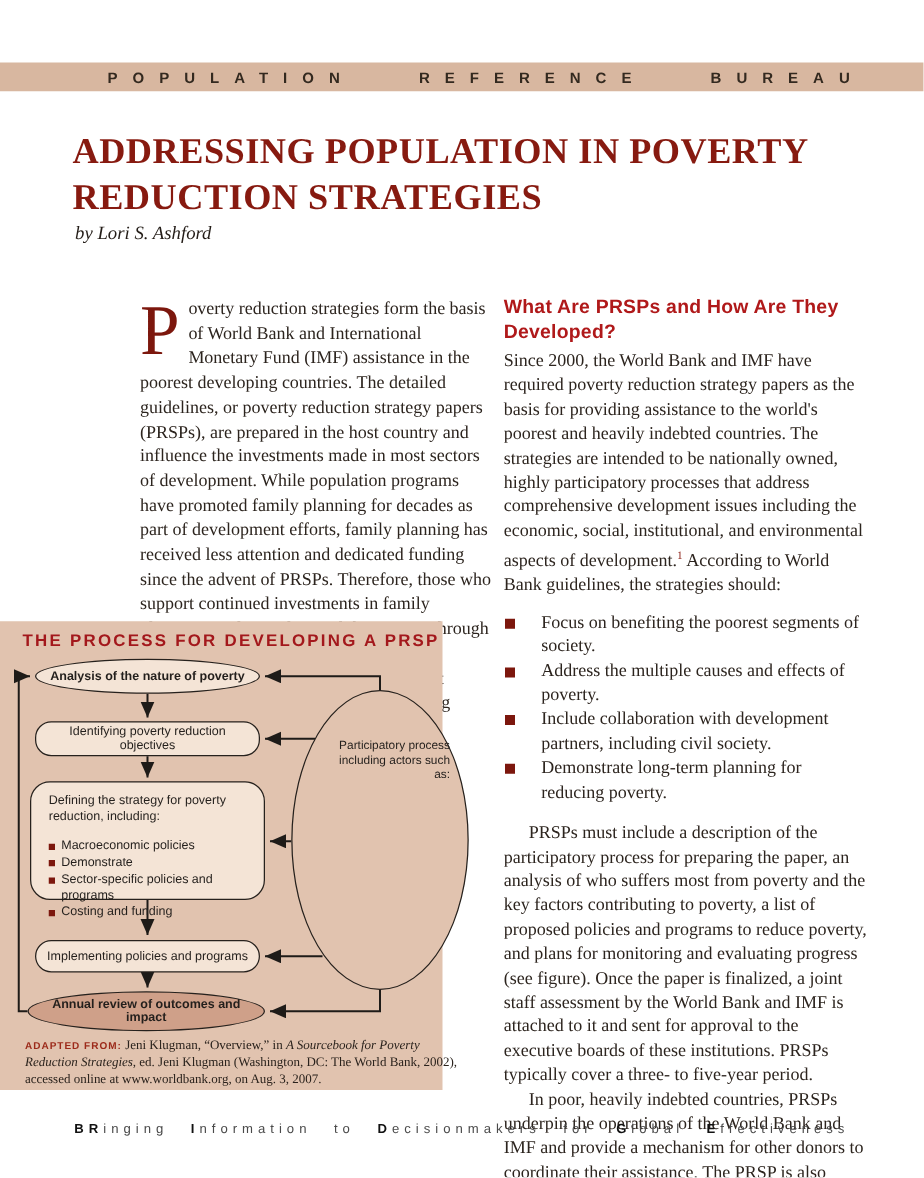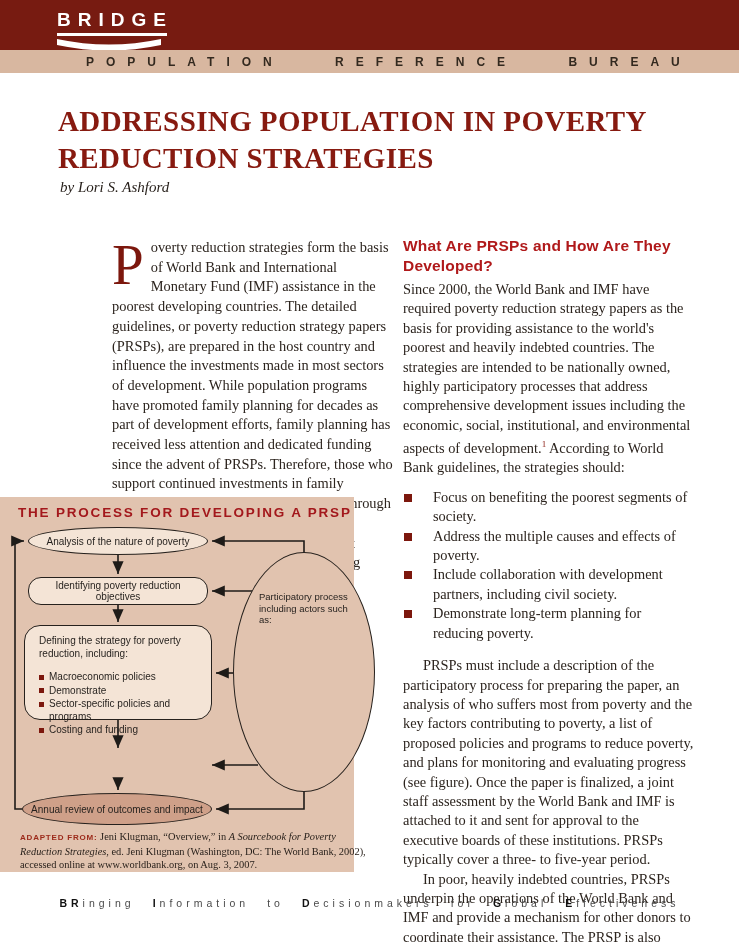--- a/index.html
+++ b/index.html
@@ -60,34 +60,34 @@
   .fig-title {
     position:absolute; left:18px; top:8px; font-weight:bold; font-size:13.5px;
     letter-spacing:1.8px; color:#a3181c; white-space:nowrap;
   }
   .fig-svg { position:absolute; left:0; top:0; pointer-events:none; }
   .node {
     position:absolute; background:#f4e4d6; border:1.5px solid #26211d;
     display:flex; align-items:center; justify-content:center; text-align:center;
     font-size:10px; line-height:11px; padding:2px 8px;
   }
-  .ellipse { border-radius:50%; }
+  .ellipse { border-radius:50%;font-weight:bold; }
   .round { border-radius:13px; }
   .node-define {
     position:absolute; background:#f4e4d6; border:1.5px solid #26211d; border-radius:16px;
     font-size:10px; line-height:12.5px; padding:9px 10px 6px 14px; text-align:left;
   }
   .node-define ul { list-style:none; margin-top:11px; }
   .node-define li { position:relative; padding-left:10px; margin-bottom:1px; }
   .node-define li::before { content:""; position:absolute; left:0; top:3.5px; width:5px; height:5px; background:#7c170d; }
   .node-annual { background:#cfa089; }
   .participatory {
     position:absolute; left:233px; top:55px; width:142px; height:240px;
     background:#e1c3af; border:1.5px solid #26211d; border-radius:50%;
-    font-size:9.5px; line-height:11.5px; padding:38px 14px 0 25px; text-align:left;
+    font-size:9.5px; line-height:11.5px; padding:38px 14px 0 25px; text-align:right;
   }
   .participatory ul { list-style:none; margin-top:7px; }
   .participatory li { position:relative; padding-left:11px; margin-bottom:5px; }
   .participatory li::before { content:""; position:absolute; left:0; top:3px; width:5px; height:5px; background:#7c170d; }
   .fig-source {
     position:absolute; left:20px; top:333px; width:356px;
     font-family:"Liberation Serif", serif; font-size:10.4px; line-height:13.6px; color:#2a221c;
   }
   .src-label {
     font-family:"Liberation Sans", sans-serif; font-weight:bold; font-size:8px;
@@ -101,28 +101,20 @@
     letter-spacing:4px; white-space:nowrap;
   }
   .footer .fw { margin:0 9px; }
   .footer b { color:#111111; font-weight:bold; }
 </style>
 </head>
 <body>
 
 <div class="page">
 
-  <div class="masthead">
-    <div class="logo">
-      <span class="logo-text">BRIDGE</span>
-      <svg class="bridge-glyph" width="104" height="13" viewBox="0 0 104 13">
-        <path d="M0,1 L0,7 Q52,18 104,7 L104,1 Q52,12 0,1 Z" fill="#ffffff"></path>
-      </svg>
-    </div>
-  </div>
   <div class="band">
     <span>POPULATION REFERENCE BUREAU</span>
   </div>
 
   <h1 class="title">ADDRESSING POPULATION IN POVERTY REDUCTION STRATEGIES</h1>
   <div class="byline">by Lori S. Ashford</div>
 
   <div class="col-left">
     <p><span class="dropcap">P</span><span>overty reduction strategies form the basis of World Bank and International Monetary Fund (IMF) assistance in the poorest developing countries. The detailed guidelines, or poverty reduction strategy papers (PRSPs), are prepared in the host country and influence the investments made in most sectors of development. While population programs have promoted family planning for decades as part of development efforts, family planning has received less attention and dedicated funding since the advent of PRSPs. Therefore, those who support continued investments in family planning need to understand the process through which the strategies are developed and monitored and stay engaged to ensure that support for population and family planning programs is sustained.</span></p>
   </div>
@@ -170,20 +162,21 @@
     <div class="node-define" style="left:24px; top:128px; width:188px; height:95px;">
       <div>Defining the strategy for poverty reduction, including:</div>
       <ul>
           <li>Macroeconomic policies</li>
           <li>Demonstrate</li>
           <li>Sector-specific policies and programs</li>
           <li>Costing and funding</li>
         </ul>
     </div>
 
+    <div class="node round" style="left:28px; top:255px; width:180px; height:26px;">Implementing policies and programs</div>
 
     <div class="node ellipse node-annual" style="left:22px; top:296px; width:190px; height:32px;">Annual review of outcomes and impact</div>
 
     <div class="participatory">
       <div>Participatory process including actors such as:</div>
     </div>
 
     <div class="fig-source">
       <span class="src-label">ADAPTED FROM:</span><span> Jeni Klugman, “Overview,” in </span><i>A Sourcebook for Poverty Reduction Strategies</i><span>, ed. Jeni Klugman (Washington, DC: The World Bank, 2002), accessed online at www.worldbank.org, on Aug. 3, 2007.</span>
     </div>

